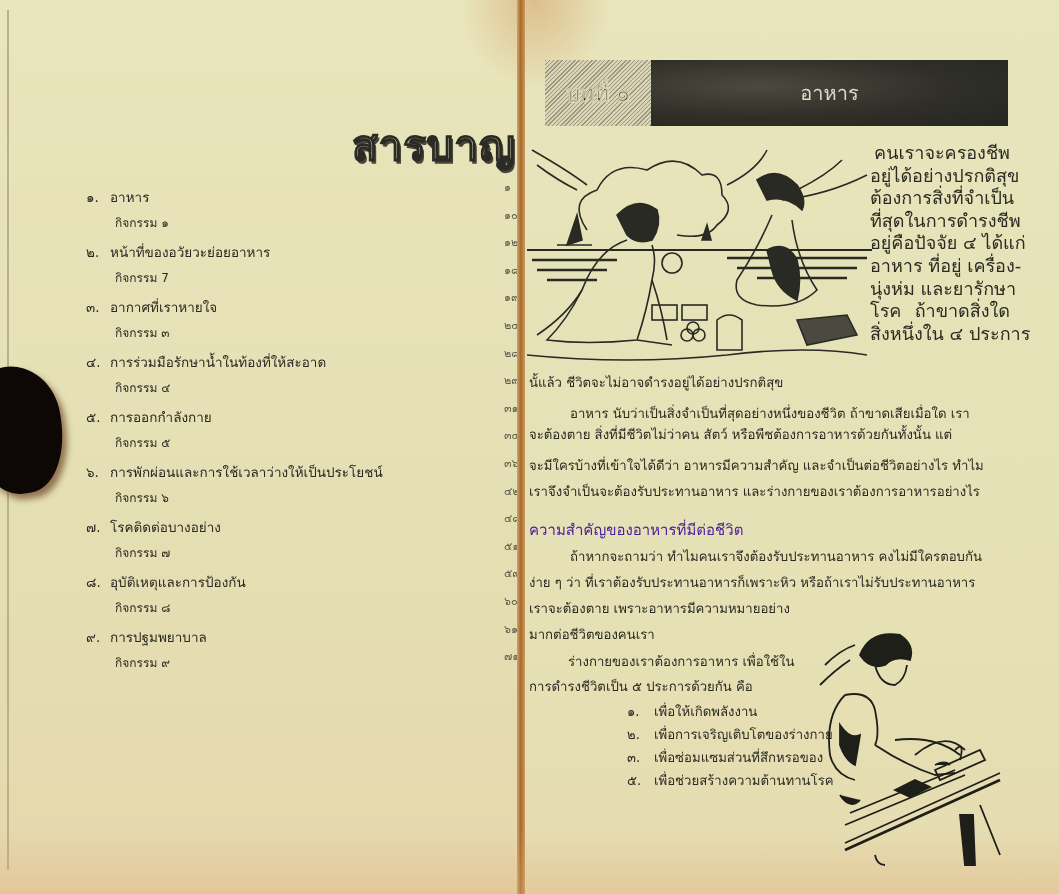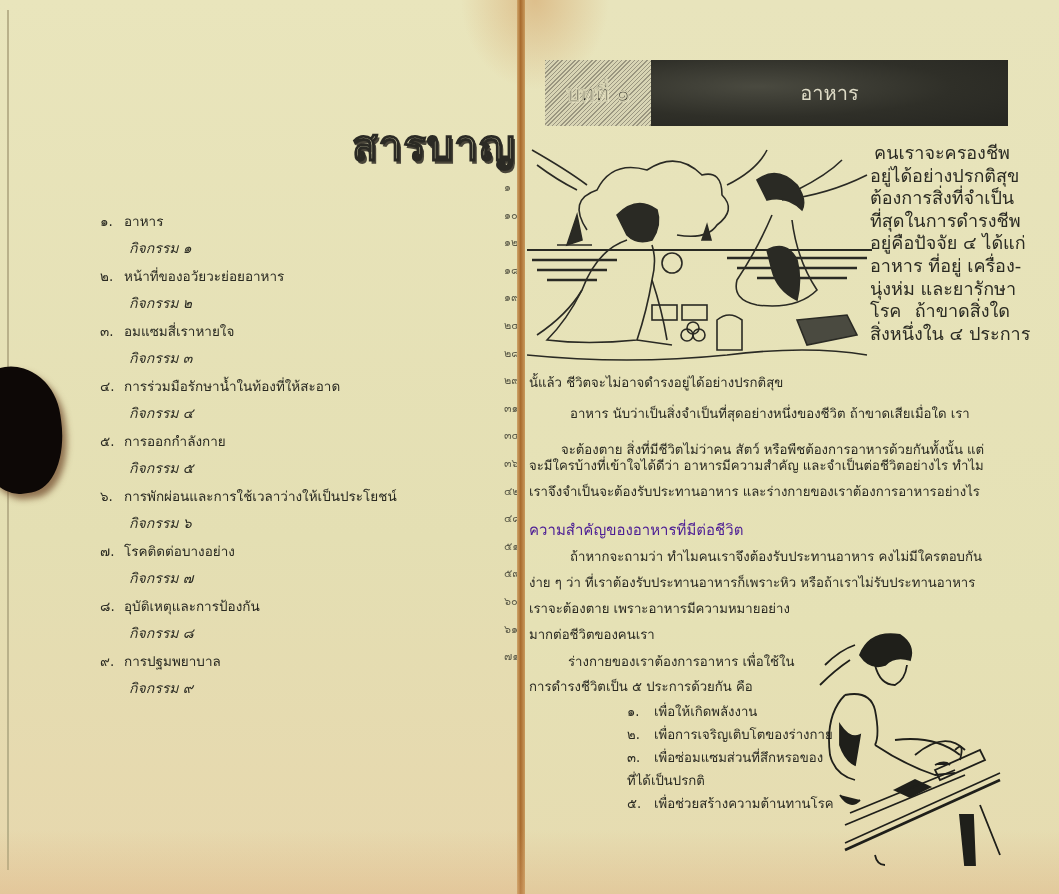--- a/index.html
+++ b/index.html
@@ -37,25 +37,25 @@
 
   
   .toc-title {
     position:absolute; left:330px; top:112px; width:190px; overflow:hidden; white-space:nowrap;
     font-size:42px; font-weight:bold; color:#d9d6b0; letter-spacing:1px;
     -webkit-text-stroke: 1.5px #2b2a24;
     text-shadow: 2px 3px 0 #4a463a;
     font-family: "DejaVu Sans", sans-serif;
     margin-left: 22px;
   }
-  .toc-list { position:absolute; left:100px; top:186px; width:420px;margin-top:24px; }
+  .toc-list { position:absolute; left:86px; top:186px; width:420px; }
   .toc-item { height: 55px; position: relative; }
   .toc-chapter { position:absolute; left:0; top:0; font-size:13.5px; white-space:nowrap; }
   .toc-chapter .num { display:inline-block; width:24px; }
-  .toc-activity { position:absolute; left:29px; top:27px; font-size:14px; white-space:nowrap;font-style:italic; }
+  .toc-activity { position:absolute; left:29px; top:27px; font-size:12px; white-space:nowrap; }
   .toc-pages { position:absolute; left:504px; top:178px; width:20px; overflow:hidden; }
   .toc-page { height: 27.6px; font-size:11px; color:#5b5a48; white-space:nowrap; }
 
   
   .chapter-header {
     position:absolute; left:545px; top:60px; width:463px; height:80px; display:flex;
   }
   .chapter-num-box {
     width:106px; height:66px;
     background: repeating-linear-gradient(135deg, #9a9680 0 1px, #d8d4b4 1px 3px);
@@ -91,24 +91,24 @@
   <div class="blob"></div>
   <div class="toc-title">สารบาญ</div>
 
   <div class="toc-list">
     <div class="toc-item">
       <div class="toc-chapter"><span class="num">๑.</span><span>อาหาร</span></div>
       <div class="toc-activity">กิจกรรม ๑</div>
     </div>
     <div class="toc-item">
       <div class="toc-chapter"><span class="num">๒.</span><span>หน้าที่ของอวัยวะย่อยอาหาร</span></div>
-      <div class="toc-activity">กิจกรรม ๒</div>
-    </div>
-    <div class="toc-item">
-      <div class="toc-chapter"><span class="num">๓.</span><span>อมแซมสี่เราหายใจ</span></div>
+      <div class="toc-activity">กิจกรรม 7</div>
+    </div>
+    <div class="toc-item">
+      <div class="toc-chapter"><span class="num">๓.</span><span>อากาศที่เราหายใจ</span></div>
       <div class="toc-activity">กิจกรรม ๓</div>
     </div>
     <div class="toc-item">
       <div class="toc-chapter"><span class="num">๔.</span><span>การร่วมมือรักษาน้ำในท้องที่ให้สะอาด</span></div>
       <div class="toc-activity">กิจกรรม ๔</div>
     </div>
     <div class="toc-item">
       <div class="toc-chapter"><span class="num">๕.</span><span>การออกกำลังกาย</span></div>
       <div class="toc-activity">กิจกรรม ๕</div>
     </div>
@@ -202,39 +202,38 @@
   <div>อยู่คือปัจจัย ๔ ได้แก่</div>
   <div>อาหาร ที่อยู่ เครื่อง-</div>
   <div>นุ่งห่ม และยารักษา</div>
   <div>โรค ถ้าขาดสิ่งใด</div>
   <div>สิ่งหนึ่งใน ๔ ประการ</div>
 </div>
 
 <div class="para-line" style="top:372px;">นั้แล้ว ชีวิตจะไม่อาจดำรงอยู่ได้อย่างปรกติสุข</div>
 
 <div class="para-line" style="top:403px; left:570px;">อาหาร นับว่าเป็นสิ่งจำเป็นที่สุดอย่างหนึ่งของชีวิต ถ้าขาดเสียเมื่อใด เรา</div>
-<div class="para-line" style="top:439px;margin-left:32px;">จะต้องตาย สิ่งที่มีชีวิตไม่ว่าคน สัตว์ หรือพืชต้องการอาหารด้วยกันทั้งนั้น แต่</div>
+<div class="para-line" style="top:424px;">จะต้องตาย สิ่งที่มีชีวิตไม่ว่าคน สัตว์ หรือพืชต้องการอาหารด้วยกันทั้งนั้น แต่</div>
 <div class="para-line" style="top:455px;">จะมีใครบ้างที่เข้าใจได้ดีว่า อาหารมีความสำคัญ และจำเป็นต่อชีวิตอย่างไร ทำไม</div>
 <div class="para-line" style="top:481px;">เราจึงจำเป็นจะต้องรับประทานอาหาร และร่างกายของเราต้องการอาหารอย่างไร</div>
 
 <div class="section-heading">ความสำคัญของอาหารที่มีต่อชีวิต</div>
 
 <div class="para-line" style="top:546px; left:570px;">ถ้าหากจะถามว่า ทำไมคนเราจึงต้องรับประทานอาหาร คงไม่มีใครตอบกัน</div>
 <div class="para-line" style="top:572px;">ง่าย ๆ ว่า ที่เราต้องรับประทานอาหารก็เพราะหิว หรือถ้าเราไม่รับประทานอาหาร</div>
 <div class="para-line" style="top:598px;">เราจะต้องตาย    เพราะอาหารมีความหมายอย่าง</div>
 <div class="para-line" style="top:624px;">มากต่อชีวิตของคนเรา</div>
 
 <div class="para-line" style="top:651px; left:568px;">ร่างกายของเราต้องการอาหาร เพื่อใช้ใน</div>
 <div class="para-line" style="top:676px;">การดำรงชีวิตเป็น ๕ ประการด้วยกัน คือ</div>
 
 <div class="list-purposes">
   <div class="purpose"><span class="pn">๑.</span><span>เพื่อให้เกิดพลังงาน</span></div>
   <div class="purpose"><span class="pn">๒.</span><span>เพื่อการเจริญเติบโตของร่างกาย</span></div>
   <div class="purpose"><span class="pn">๓.</span><span>เพื่อซ่อมแซมส่วนที่สึกหรอของ</span></div>
-  <div class="purpose cont">ที่ได้เป็นปรกติ</div>
   <div class="purpose"><span class="pn">๕.</span><span>เพื่อช่วยสร้างความต้านทานโรค</span></div>
 </div>
 
 <svg class="illus carpenter" viewBox="0 0 190 255" fill="none" stroke="#1f1f1a" stroke-width="1.8">
   <path d="M45 40 Q55 15 85 20 Q100 30 95 45 Q80 40 70 50 Q55 55 45 40 Z" fill="#1f1f1a"></path>
   <path d="M60 50 Q65 70 80 70 Q90 65 92 50"></path>
   <path d="M10 50 Q25 35 40 30"></path>
   <path d="M5 70 Q20 55 35 45"></path>
   <path d="M30 80 Q10 100 15 140 Q20 160 40 165"></path>
   <path d="M30 80 Q55 75 60 95 Q65 120 60 130"></path>

